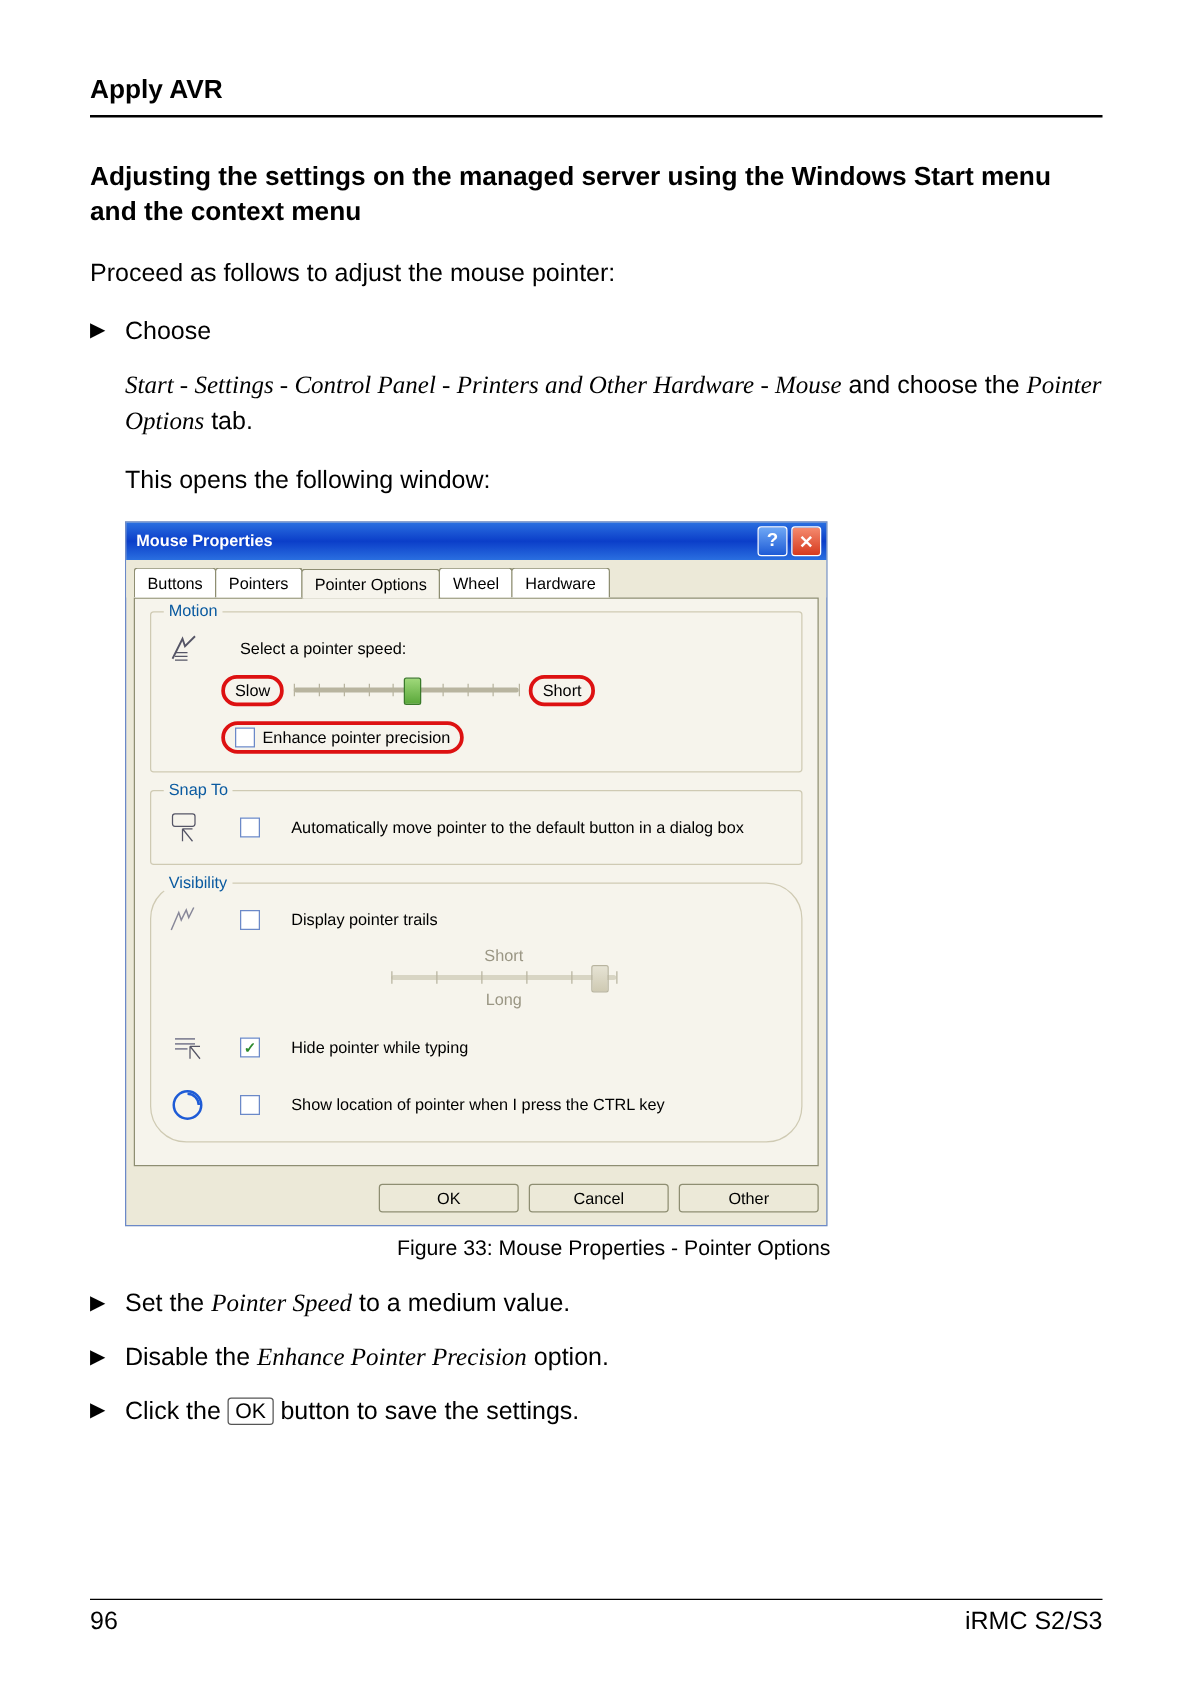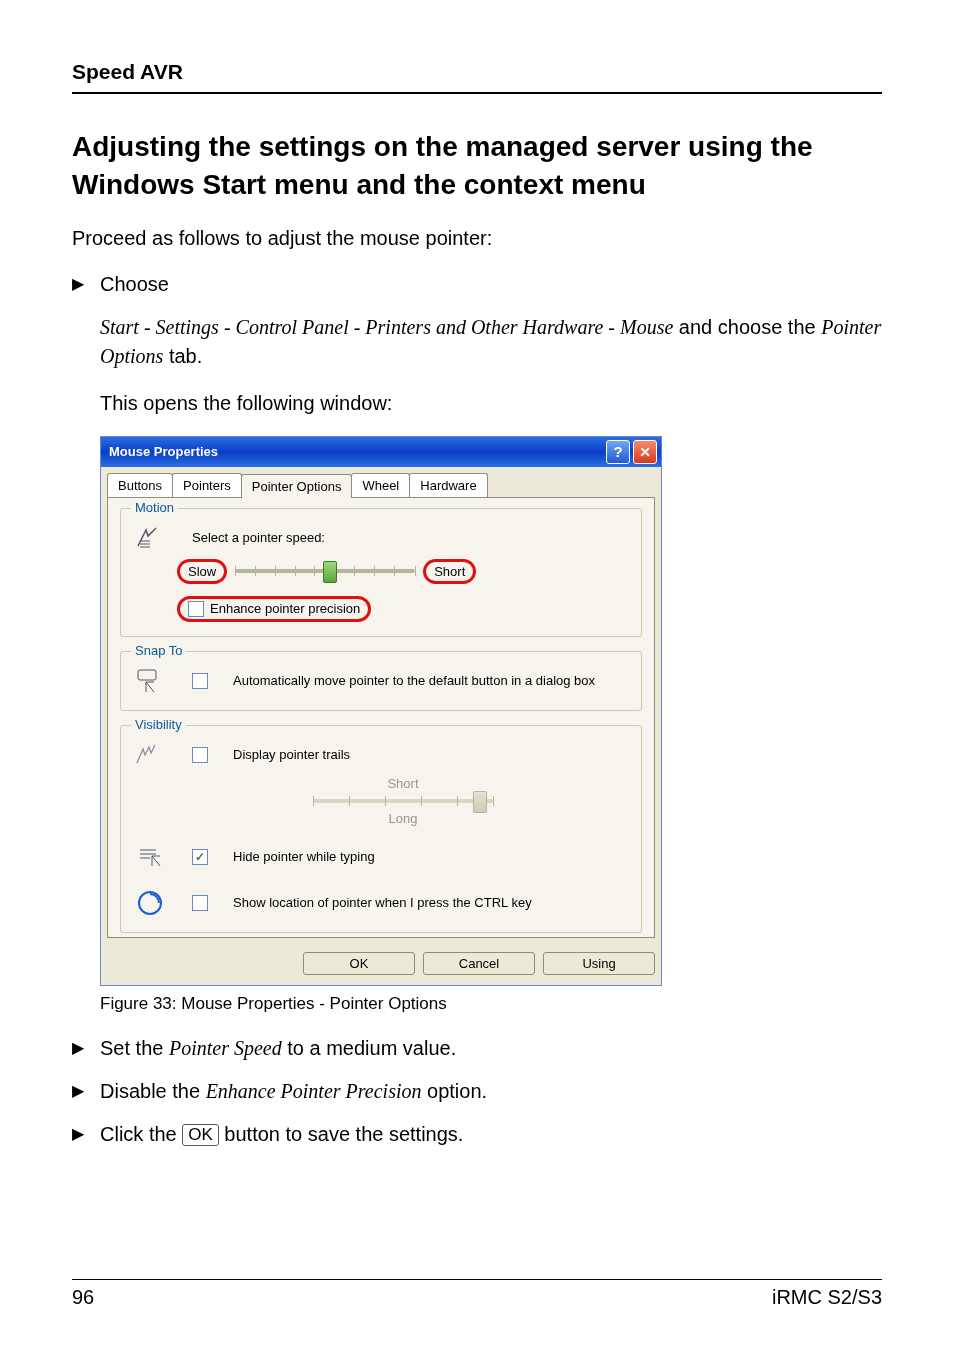--- a/index.html
+++ b/index.html
@@ -21,21 +21,21 @@
     font-size: 21px;
     margin-bottom: 8px;
   }
   .header-rule {
     border: 0;
     border-top: 2px solid #000;
     margin: 0 0 34px 0;
   }
   .subheading {
     font-weight: bold;
-    font-size: 28px;
+    font-size: 21px;
     margin-bottom: 20px;
     line-height: 1.35;
   }
   .body-text {
     font-size: 20px;
     margin-bottom: 18px;
     line-height: 1.4;
   }
   .bullet-row {
     display: flex;
@@ -111,21 +111,21 @@
   .tab.active {
     background: #f6f4ec;
     position: relative;
     top: 1px;
     z-index: 2;
   }
   .tabpanel {
     margin: 0 6px 6px 6px;
     border: 1px solid #8e8e72;
     background: #f6f4ec;
-    padding: 10px 12px 0 12px;
+    padding: 10px 12px 14px 12px;
   }
   .groupbox {
     border: 1px solid #cfcab3;
     border-radius: 3px;
     padding: 14px 12px 14px 12px;
     margin-bottom: 14px;
     position: relative;
   }
   .group-legend {
     position: absolute;
@@ -174,20 +174,21 @@
     padding: 3px 12px;
     background:#ece9d8;
     border:1px solid #8e8e72;
     border-radius:3px;
     text-align:center;
   }
 
   .caption {
     font-size: 17px;
     margin: 8px 0 20px 28px;
+    text-align: center;
   }
   .key {
     display:inline-block;
     border:1px solid #555;
     border-radius:3px;
     padding: 0 5px;
     font-size: 17px;
     line-height: 20px;
     vertical-align: 1px;
   }
@@ -203,21 +204,21 @@
   }
   .footer-row {
     display:flex; justify-content:space-between; font-size:20px;
   }
 </style>
 </head>
 <body>
 
 <div class="page">
 
-  <div class="section-header">Speed AVR</div>
+  <div class="section-header">Apply AVR</div>
   <hr class="header-rule">
 
   <div class="subheading">Adjusting the settings on the managed server using the Windows Start menu and the context menu</div>
 
   <div class="body-text">Proceed as follows to adjust the mouse pointer:</div>
 
   <div class="bullet-row">
     <div class="bullet-mark">▶</div>
     <div class="bullet-content">Choose</div>
   </div>
@@ -294,21 +295,21 @@
             <svg width="28" height="26" viewBox="0 0 28 26">
                 <rect x="2" y="2" width="18" height="10" rx="2" fill="none" stroke="#556"></rect>
                 <path d="M10 14 L18 24 M10 14 l0 10 M10 14 l8 0" stroke="#556" fill="none"></path>
               </svg>
           </div>
           <span class="checkbox"></span>
           <span>Automatically move pointer to the default button in a dialog box</span>
         </div>
       </div>
 
-      <div class="groupbox" style="margin-bottom:4px;">
+      <div class="groupbox" style="margin-bottom:4px;border-radius:29px;">
         <div class="group-legend">Visibility</div>
 
         <div class="gb-row">
           <div class="icon-box">
             <svg width="30" height="24" viewBox="0 0 30 24">
                 <path d="M2 20 L8 6 L10 12 L14 4 L16 10 L20 2" stroke="#889" stroke-width="1.2" fill="none"></path>
               </svg>
           </div>
           <span class="checkbox"></span>
           <span>Display pointer trails</span>
@@ -348,21 +349,21 @@
           <span class="checkbox"></span>
           <span>Show location of pointer when I press the CTRL key</span>
         </div>
       </div>
 
     </div>
 
     <div class="dlg-buttons">
       <div class="dlg-btn">OK</div>
       <div class="dlg-btn">Cancel</div>
-      <div class="dlg-btn">Using</div>
+      <div class="dlg-btn">Other</div>
     </div>
   </div>
 
   <div class="caption">Figure 33: Mouse Properties - Pointer Options</div>
 
   <div class="bullet-row">
     <div class="bullet-mark">▶</div>
     <div class="bullet-content">
       <span>Set the </span><span class="italic">Pointer Speed</span><span> to a medium value.</span>
     </div>

